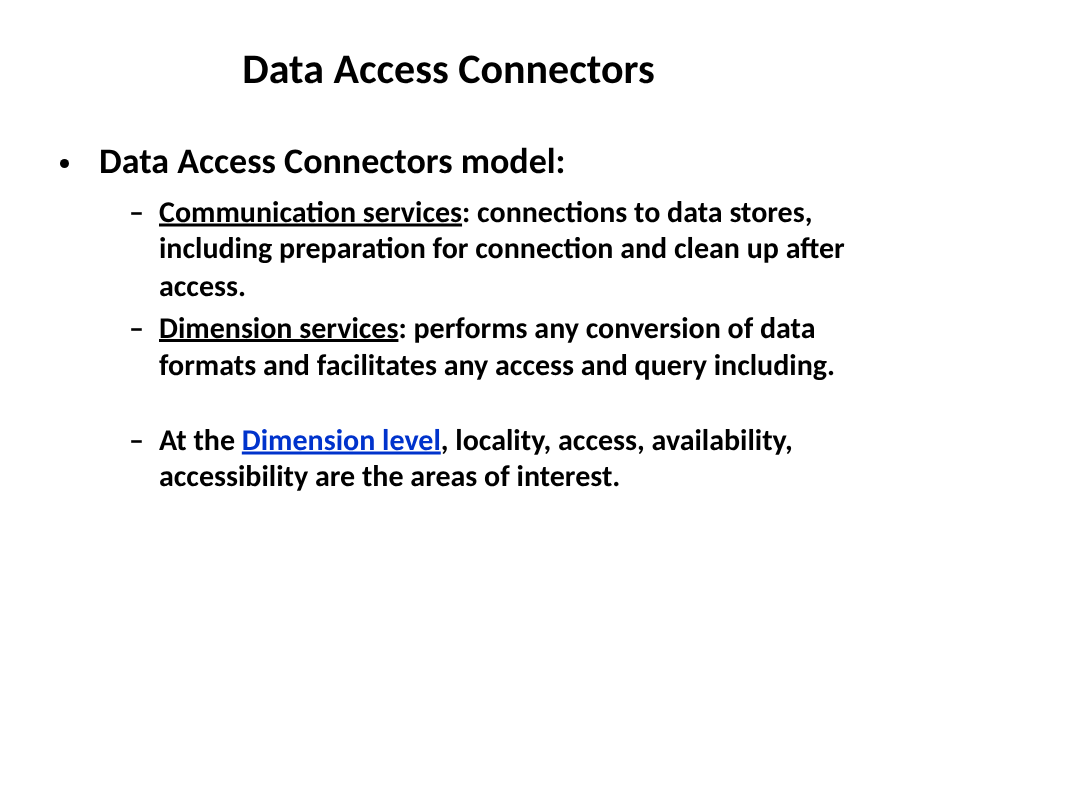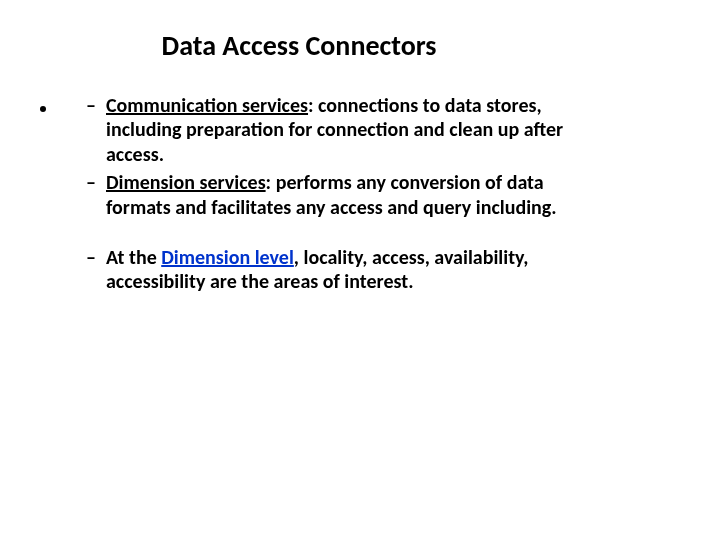--- a/index.html
+++ b/index.html
@@ -63,20 +63,21 @@
 </style>
 </head>
 <body>
 
 <div class="slide">
 
   <h1 class="title">Data Access Connectors</h1>
 
   <div class="lvl1">
     <span class="bullet"></span>
+    <span>Data Access Connectors model:</span>
   </div>
 
   <div class="lvl2">
     <span class="dash">–</span>
     <span class="bold under">Communication services</span><span class="bold">: </span><span class="bold">connections to data stores, including preparation for connection and clean up after access.</span>
   </div>
 
   <div class="lvl2">
     <span class="dash">–</span>
     <span class="bold under">Dimension services</span><span class="bold">: </span><span class="bold">performs any conversion of data formats and facilitates any access and query including.</span>

